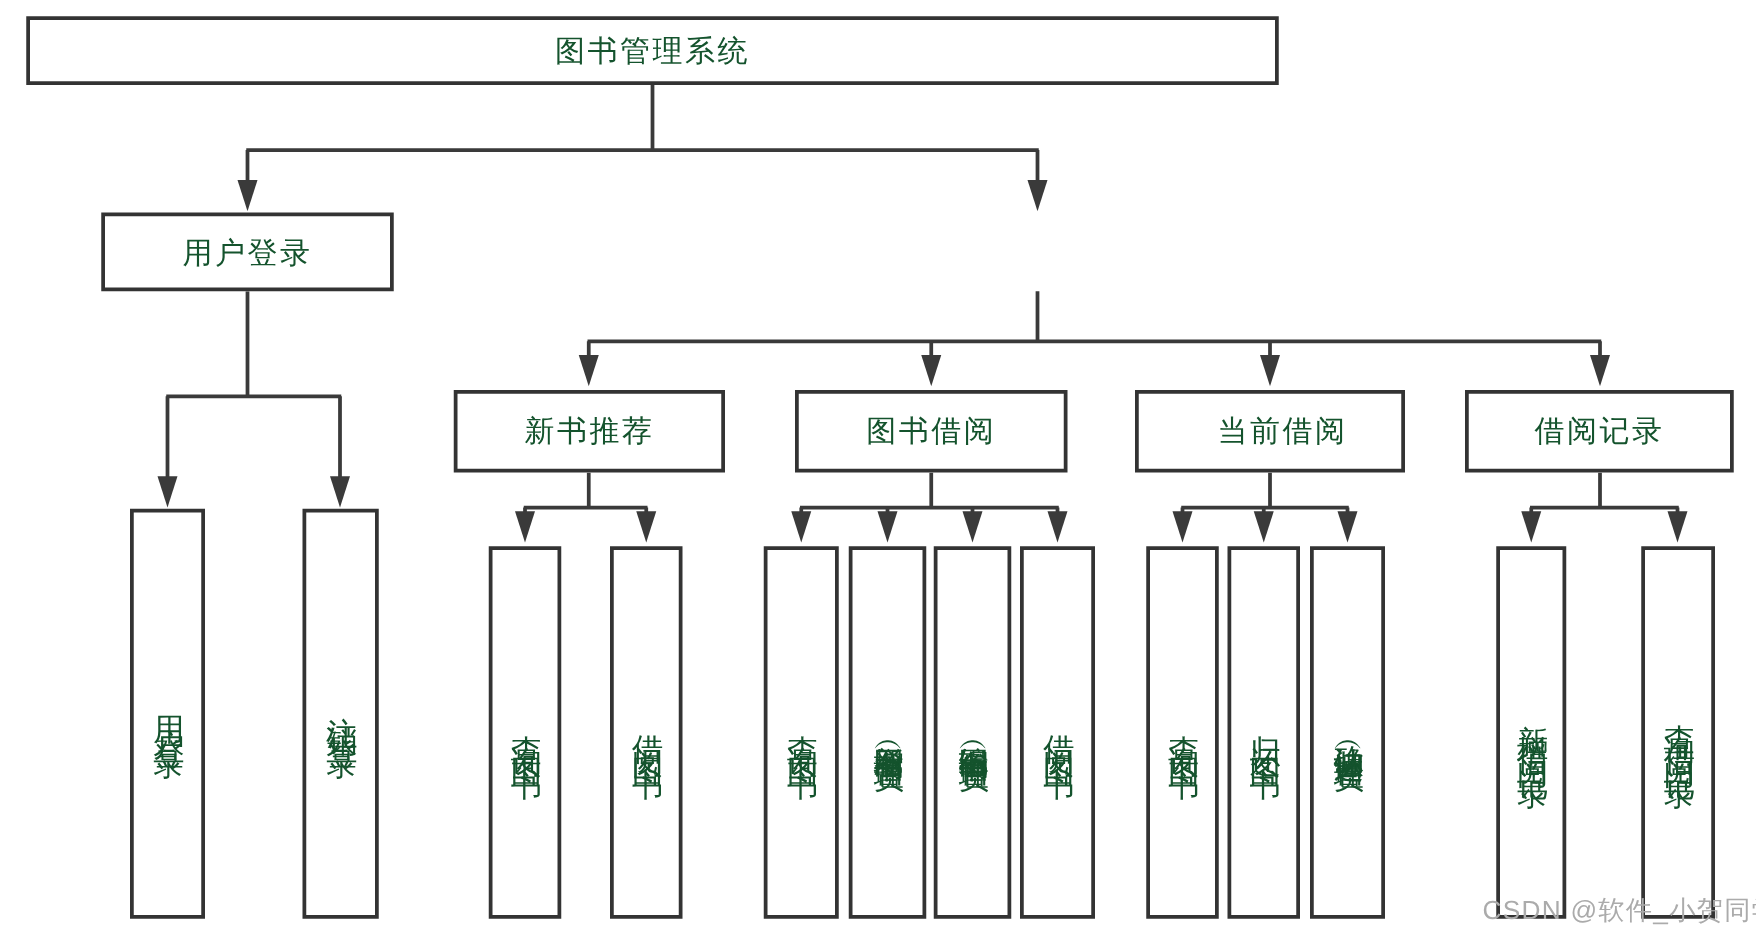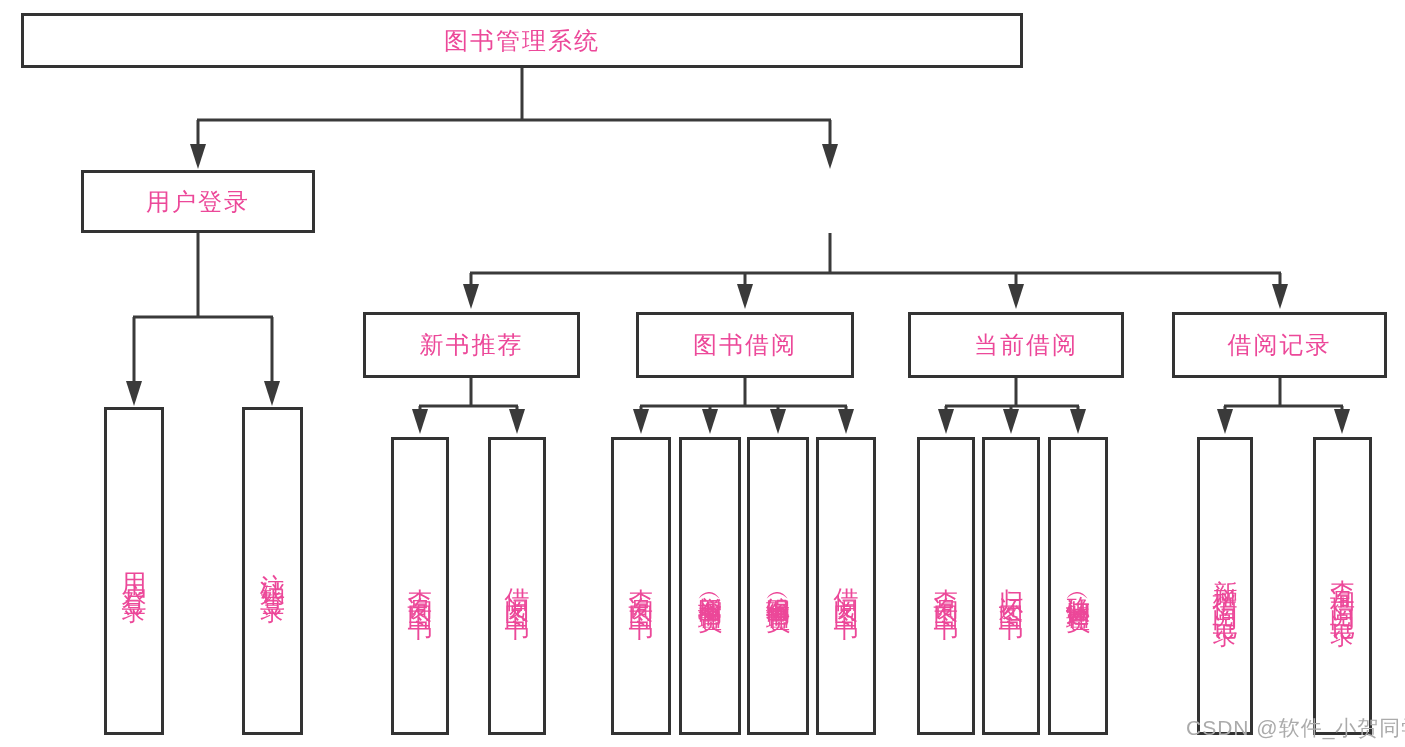--- a/index.html
+++ b/index.html
@@ -9,21 +9,21 @@
     background:#ffffff;
     font-family:"Liberation Sans", sans-serif;
     overflow:hidden;
   }
   svg.connectors { position:absolute; left:0; top:0; z-index:1; }
   .node {
     position:absolute;
     box-sizing:border-box;
     background:#ffffff;
     border:3px solid #333333;
-    color:#ec4899;
+    color:#14532d;
     display:flex;
     align-items:center;
     justify-content:center;
     z-index:2;
   }
   .node.root { border-width:3px; }
   .node.h { font-size:24px; letter-spacing:2px; white-space:nowrap; }
   .node.v {
     writing-mode:vertical-rl;
     text-orientation:mixed;

